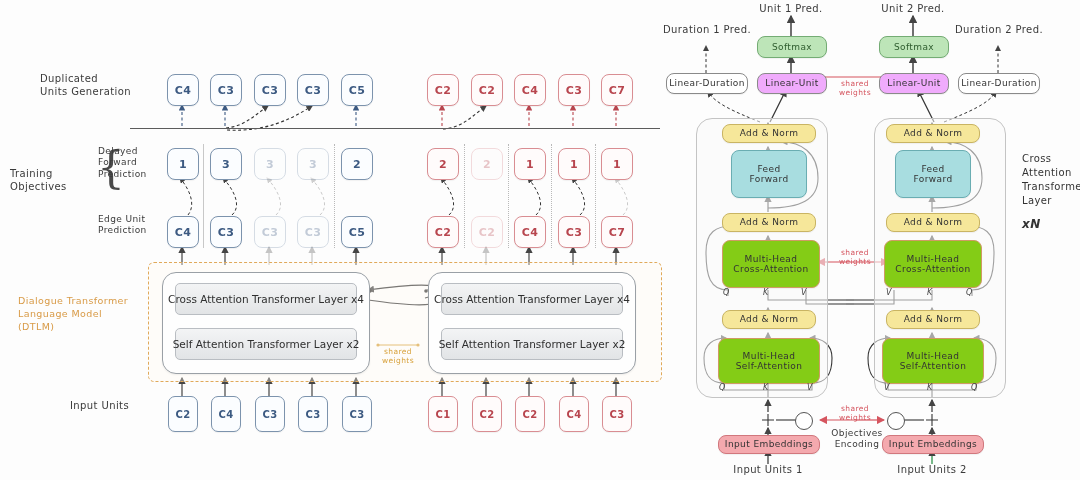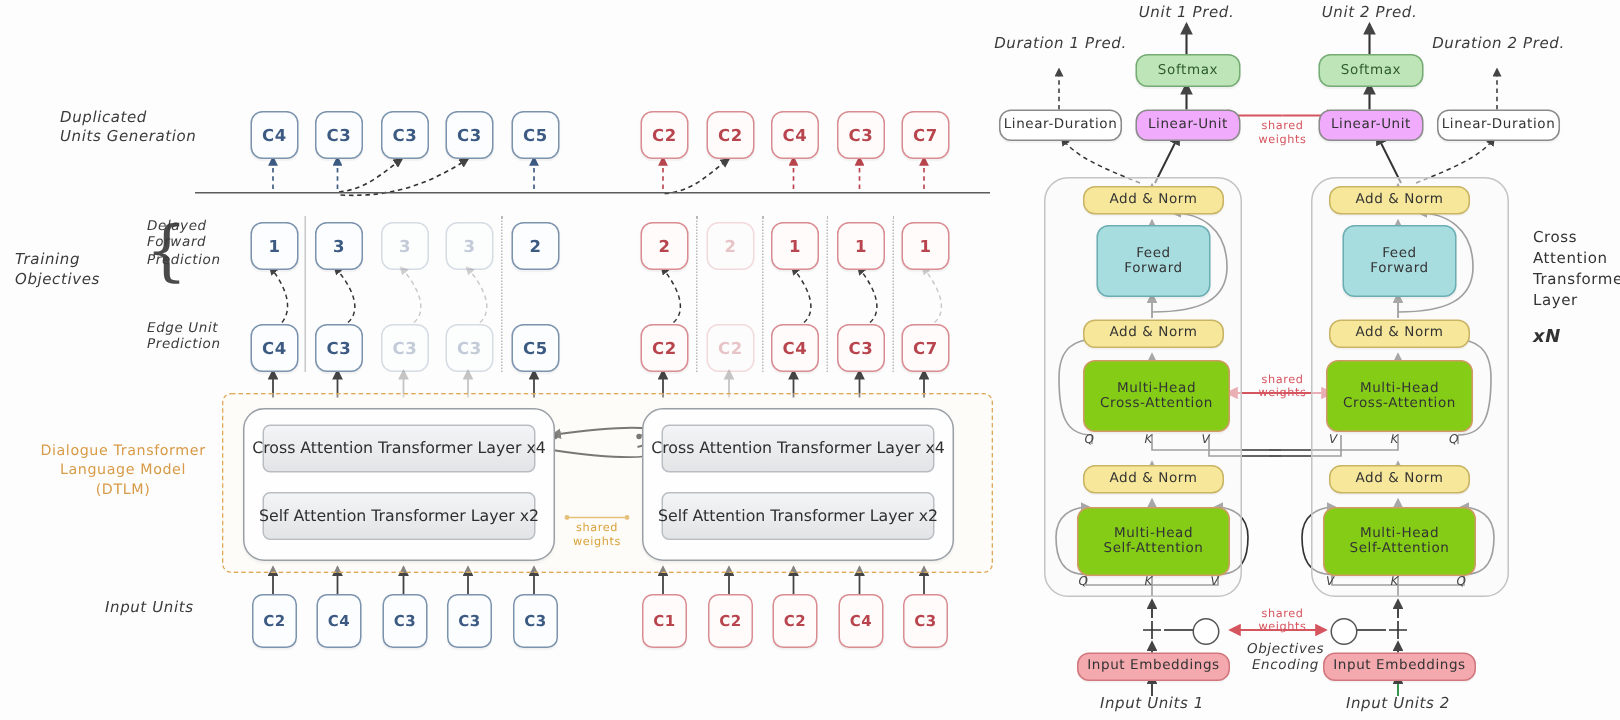--- a/index.html
+++ b/index.html
@@ -7,21 +7,21 @@
     width:1080px;height:480px;
     background:#fdfdfd;
     font-family:"DejaVu Sans", sans-serif;
     overflow:hidden;
     position:relative;
   }
   .root{position:absolute;inset:0;}
 
   
   .hand{font-family:"DejaVu Sans", sans-serif;letter-spacing:.4px;}
-  .lbl{position:absolute;color:#3a3a3a;font-size:10px;line-height:1.25;white-space:pre;font-style:italic;}
+  .lbl{position:absolute;color:#3a3a3a;font-size:10px;line-height:1.25;white-space:pre;}
   .lbl.c{text-align:center;}
   .lbl.r{text-align:left;}
 
   
   .unit{
     position:absolute;width:30px;height:30px;border-radius:8px;
     display:flex;align-items:center;justify-content:center;
     font-size:11px;font-weight:600;border:1.4px solid #7c93ad;
     background:#fbfdff;color:#3c5a82;
     box-shadow:0 1px 1px rgba(0,0,0,.05);
@@ -44,21 +44,21 @@
   .mod-box{
     position:absolute;border:1.6px solid #9aa0a6;border-radius:14px;
     background:#fefefe;box-shadow:0 1px 2px rgba(0,0,0,.06);
   }
   .layer{
     position:absolute;border:1.1px solid #b9bdc2;border-radius:5px;
     background:linear-gradient(#f3f4f5,#e2e4e6);
     display:flex;align-items:center;justify-content:center;
     font-size:10.5px;color:#2f2f2f;white-space:nowrap;
   }
-  .dtlm-cap{position:absolute;color:#d89a46;font-size:9.5px;line-height:1.35;text-align:center;white-space:pre;}
+  .dtlm-cap{position:absolute;color:#d89a46;font-size:9.5px;line-height:1.35;text-align:left;white-space:pre;}
   .shw{position:absolute;color:#d8a23c;font-size:7.5px;line-height:1.2;text-align:center;white-space:pre;}
 
   
   .rbox{
     position:absolute;border-radius:8px;display:flex;align-items:center;
     justify-content:center;text-align:center;font-size:9px;line-height:1.15;
     border:1.3px solid #8d8d8d;color:#333;white-space:pre-line;
     box-shadow:0 1px 1px rgba(0,0,0,.05);
   }
   .rbox.softmax{background:#bde5b8;border-color:#74ac74;color:#2e5c2e;}

